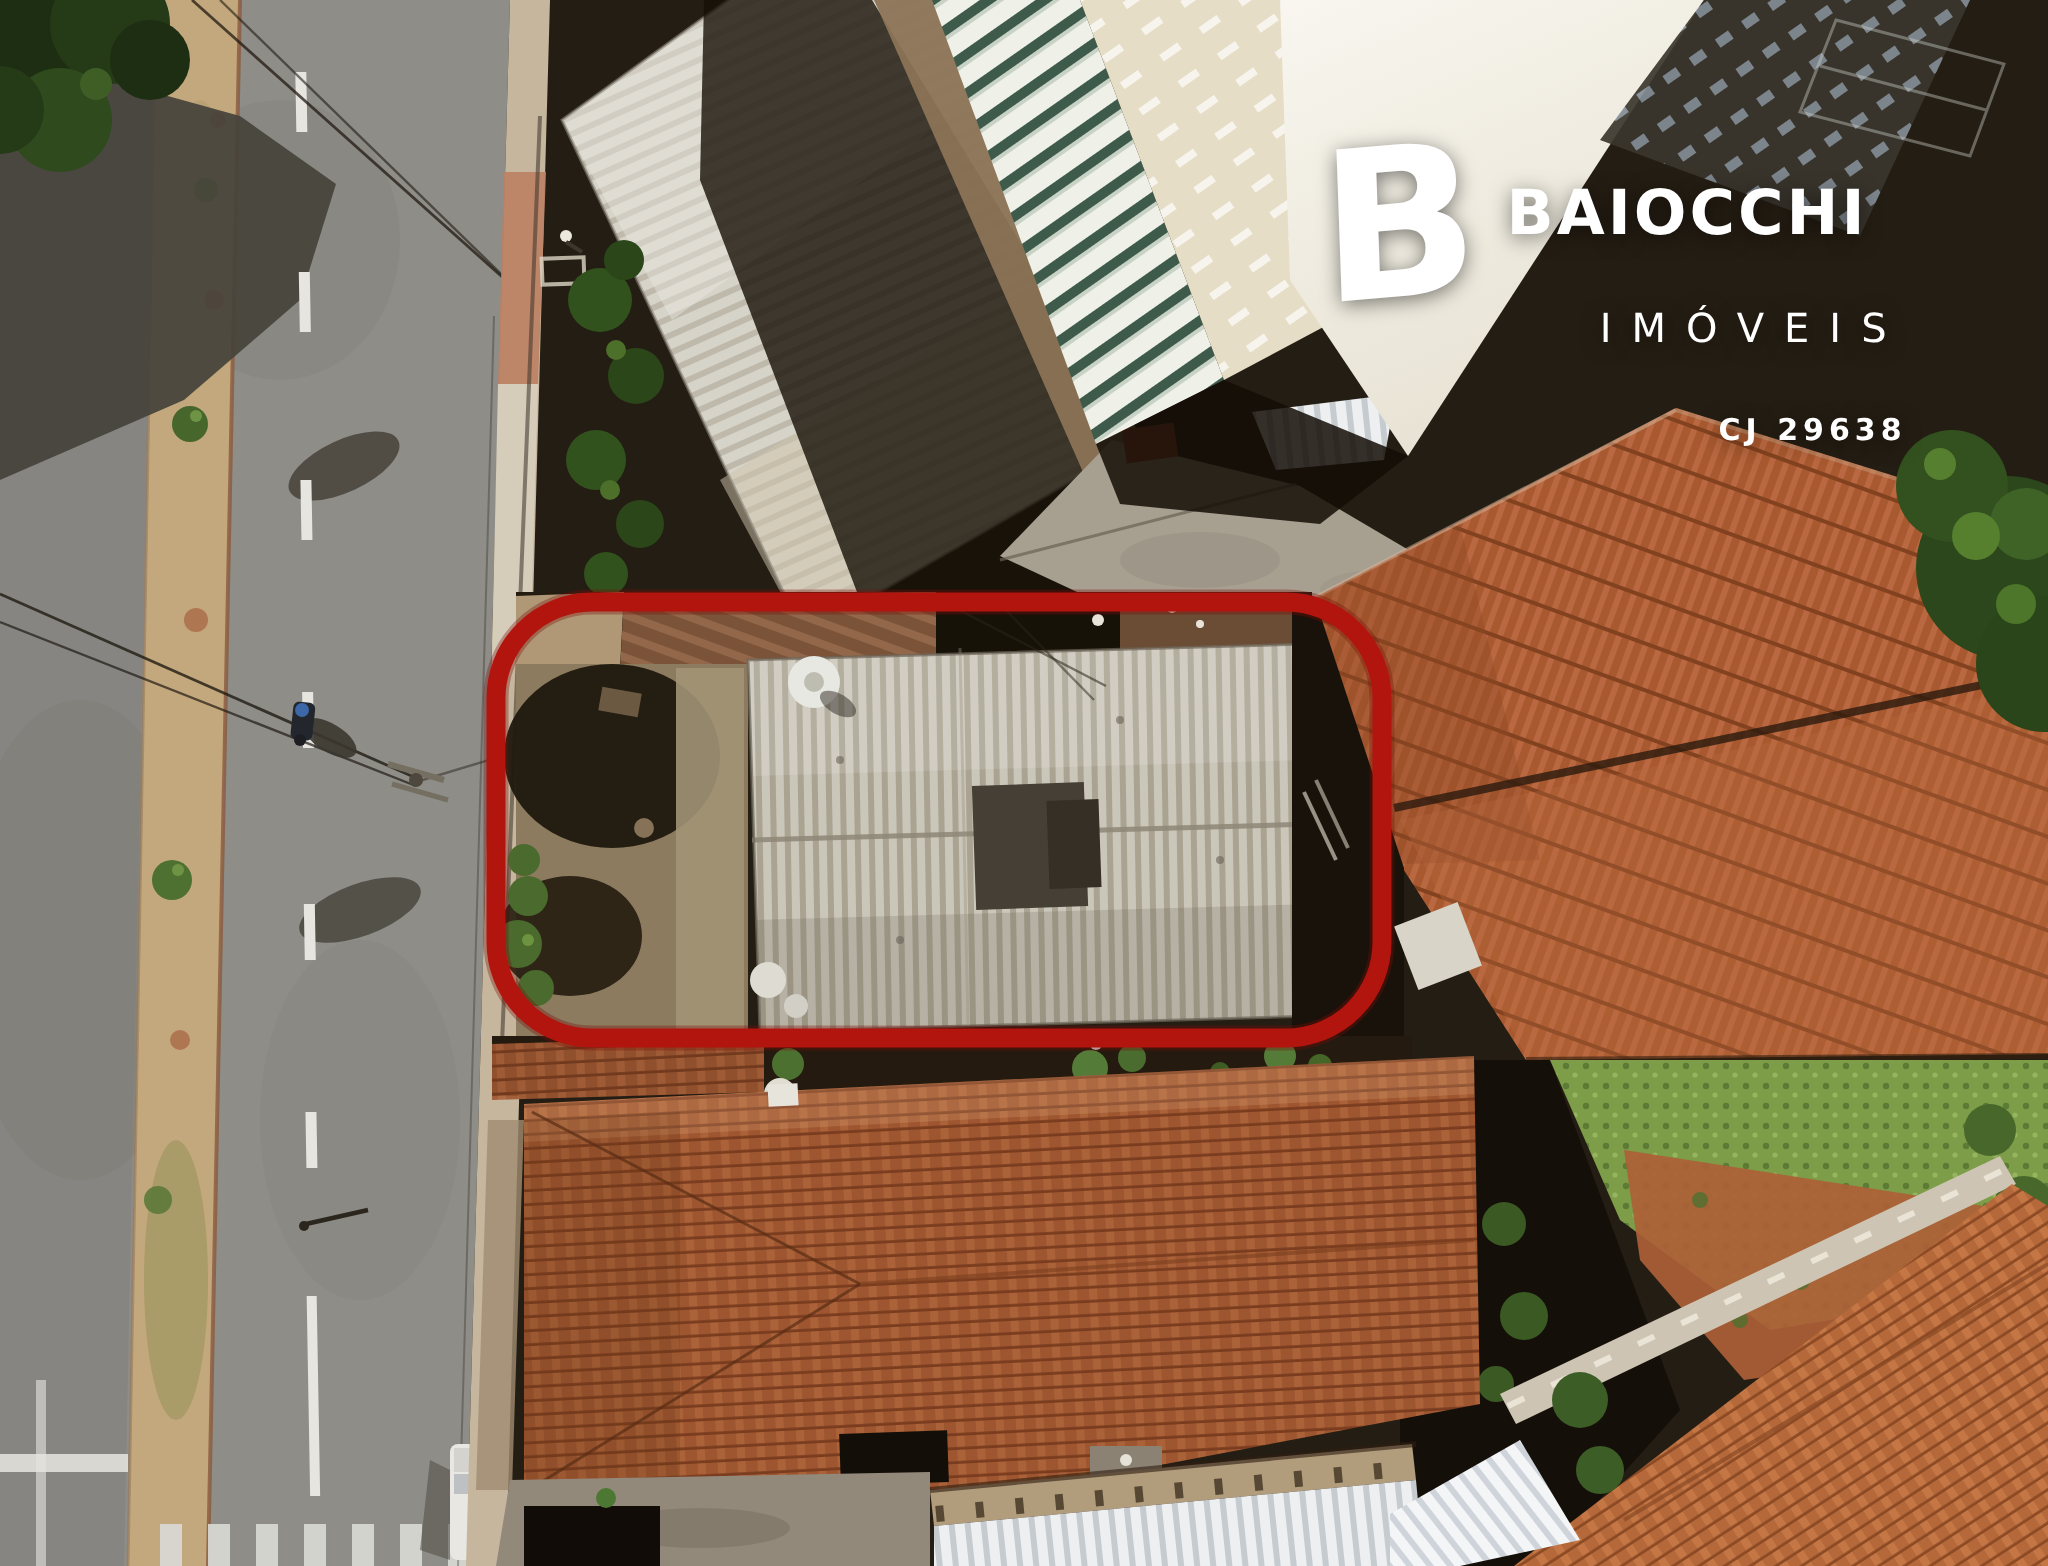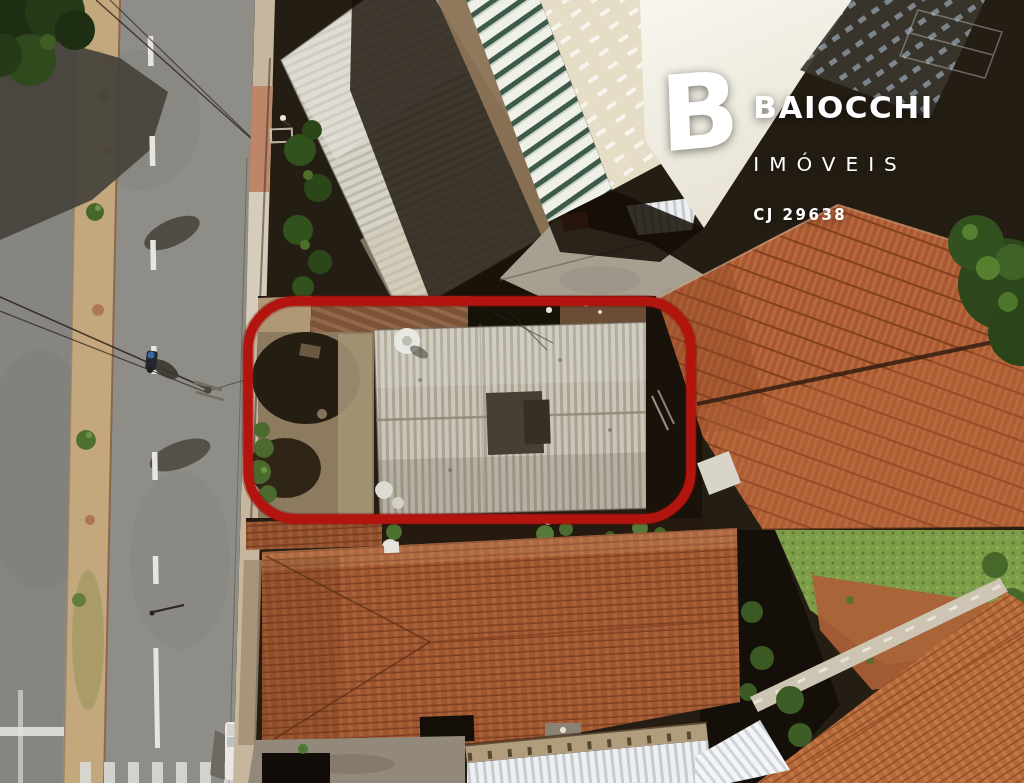--- a/index.html
+++ b/index.html
@@ -6,22 +6,22 @@
   .photo{position:relative;width:1024px;height:783px;overflow:hidden;background:#241d13;
          font-family:"DejaVu Sans","Liberation Sans",sans-serif;}
   .photo svg{position:absolute;left:0;top:0;display:block;}
   
   .logo{position:absolute;left:660px;top:70px;display:flex;align-items:flex-start;gap:14px;
         color:#fff;text-shadow:0 2px 10px rgba(0,0,0,.5);user-select:none;}
   .logo-mark{font-size:104px;font-weight:700;line-height:.78;transform:rotate(-5deg) skewX(-3deg);
              display:block;margin-top:2px;}
   .logo-text{display:flex;flex-direction:column;width:200px;margin-top:22px;gap:24px;}
   .logo-brand{font-size:31px;font-weight:700;letter-spacing:1.5px;line-height:1;}
-  .logo-division{font-size:20px;font-weight:400;letter-spacing:10px;line-height:1;margin-top:7px;}
-  .logo-license{font-size:15px;font-weight:700;letter-spacing:2.5px;margin-top:8px;}
+  .logo-division{font-size:20px;font-weight:400;letter-spacing:10px;line-height:1;margin-top:7px;text-align:right;}
+  .logo-license{font-size:15px;font-weight:700;letter-spacing:2.5px;text-align:right;margin-top:8px;}
 </style>
 </head>
 <body>
 
 <div class="photo">
 <svg width="1024" height="783" viewBox="0 0 1024 783">
   <defs>
     <pattern id="corrWh" width="8" height="8" patternUnits="userSpaceOnUse" patternTransform="rotate(-24)">
       <rect width="8" height="8" fill="#d6d3c9"></rect>
           <rect width="8" height="3" fill="#beb9aa"></rect>

